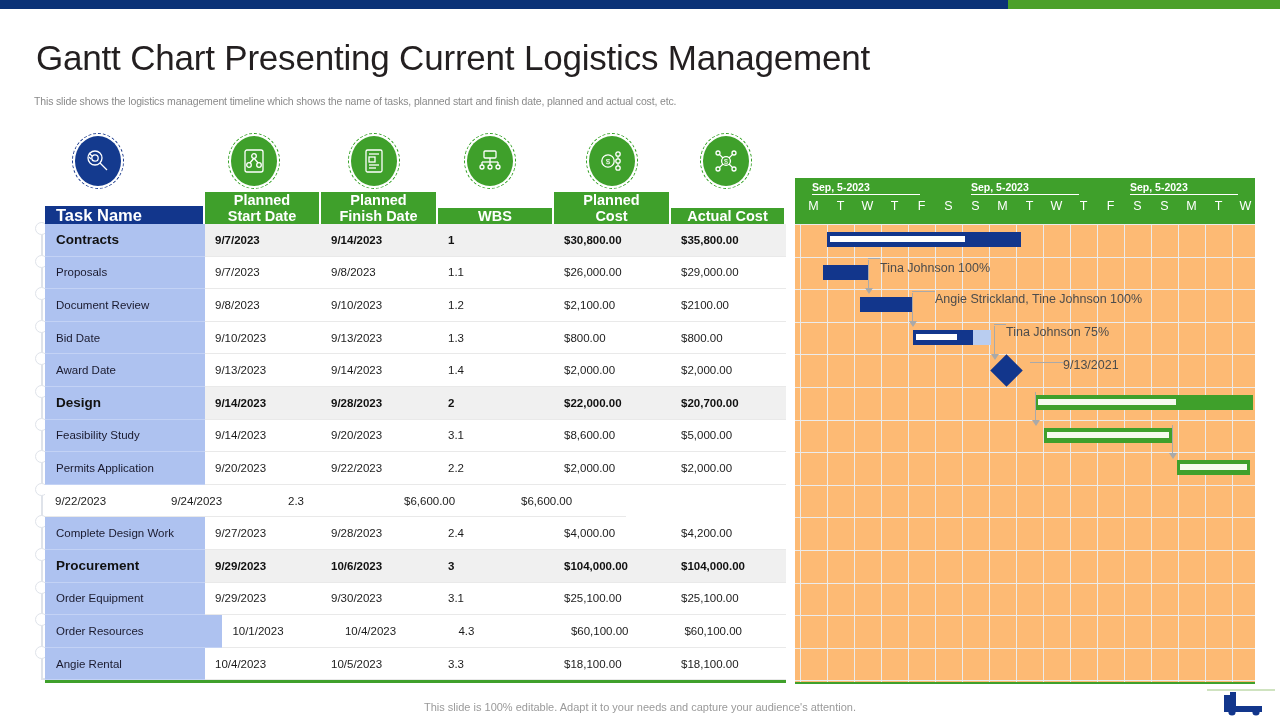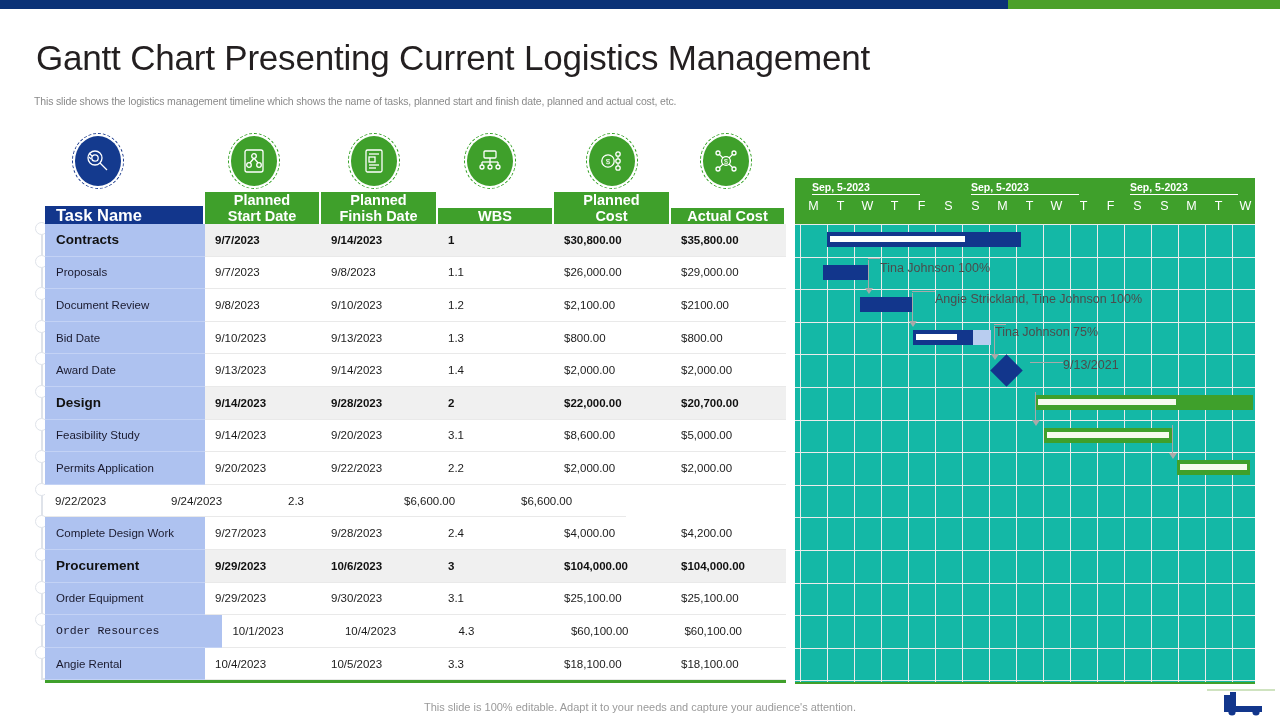--- a/index.html
+++ b/index.html
@@ -90,21 +90,21 @@
   .g-head { position: absolute; left: 0; top: 0; width: 460px; height: 46px; background: #3fa02b; }
   .g-month {
     position: absolute; top: 3px; color: #ffffff;
     font-size: 10.5px; font-weight: bold; white-space: nowrap;
   }
   .g-month u { text-decoration: none; border-bottom: 1.4px solid #ffffff; padding-bottom: 1px; display: inline-block; width: 108px;}
   .g-day {
     position: absolute; top: 21px; width: 27px;
     text-align: center; color: #ffffff; font-size: 12.5px;
   }
-  .g-body { position: absolute; left: 0; top: 46px; width: 460px; height: 458px; background: #14b8a6; overflow: hidden; }
+  .g-body { position: absolute; left: 0; top: 46px; width: 460px; height: 458px; background: #fdba74; overflow: hidden; }
   .g-vline { position: absolute; top: 0; width: 1px; height: 458px; background: #ebebeb; }
   .g-hline { position: absolute; left: 0; width: 460px; height: 1px; background: #ebebeb; }
   .g-bottom { position: absolute; left: 0; top: 504px; width: 460px; height: 2px; background: #3fa02b; }
 
   .bar { position: absolute; height: 15px; }
   .bar.navy { background: #12368c; }
   .bar.green { background: #3fa02b; }
   .bar .prog { position: absolute; left: 3px; top: 4px; height: 6px; background: #ffffff; }
   .bar .prog.cream { background: #f5fbee; }
   .bar.summary { height: 15px; }
@@ -359,21 +359,21 @@
       </div>
       <div class="trow">
         <div class="td name" style="width: 160px;">Order Equipment</div>
         <div class="td start" style="width: 116px;">9/29/2023</div>
         <div class="td finish" style="width: 117px;">9/30/2023</div>
         <div class="td wbs" style="width: 116px;">3.1</div>
         <div class="td cost" style="width: 117px;">$25,100.00</div>
         <div class="td cost" style="width: 115px;">$25,100.00</div>
       </div>
       <div class="trow">
-        <div class="td name" style="width: 183px; font-family: Liberation Mono, monospace;">Order Resources</div>
+        <div class="td name" style="width: 183px;">Order Resources</div>
         <div class="td start" style="width: 116px;">10/1/2023</div>
         <div class="td finish" style="width: 117px;">10/4/2023</div>
         <div class="td wbs" style="width: 116px;">4.3</div>
         <div class="td cost" style="width: 117px;">$60,100.00</div>
         <div class="td cost" style="width: 115px;">$60,100.00</div>
       </div>
       <div class="trow">
         <div class="td name" style="width: 160px;">Angie Rental</div>
         <div class="td start" style="width: 116px;">10/4/2023</div>
         <div class="td finish" style="width: 117px;">10/5/2023</div>
@@ -469,21 +469,21 @@
       <div class="g-link" style="left: 240px; top: 168px; width: 1px; height: 28px;"></div>
       <div class="g-arrow" style="left: 236.5px; top: 196px;"></div>
       <div class="g-link" style="left: 377px; top: 201px; width: 1px; height: 28px;"></div>
       <div class="g-arrow" style="left: 373.5px; top: 229px;"></div>
       <div class="g-link" style="left: 73px; top: 34px; width: 12px; height: 1px;"></div>
       <div class="g-link" style="left: 117px; top: 67px; width: 23px; height: 1px;"></div>
       <div class="g-link" style="left: 199px; top: 100px; width: 12px; height: 1px;"></div>
       <div class="g-link" style="left: 235px; top: 138px; width: 33px; height: 1px;"></div>
       <div class="g-label" style="left: 85px; top: 37px;">Tina Johnson  100%</div>
       <div class="g-label" style="left: 140px; top: 68px;">Angie Strickland, Tine  Johnson  100%</div>
-      <div class="g-label" style="left: 200px; top: 101px;">Tina Johnson  75%</div>
+      <div class="g-label" style="left: 211px; top: 101px;">Tina Johnson  75%</div>
       <div class="g-label" style="left: 268px; top: 134px;">9/13/2021</div>
     </div>
   <div class="g-bottom"></div>
 </div>
 
 <div class="footer">This slide is 100% editable. Adapt it to your needs and capture your audience's attention.</div>
 <div class="truck-line"></div>
 <div class="truck">
   <svg width="44" height="24" viewBox="0 0 44 24">
     <rect x="2" y="3" width="12" height="11" fill="#12368c"></rect>

